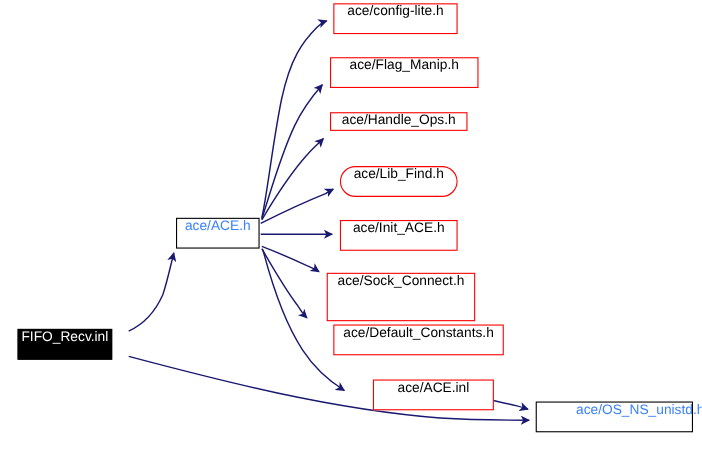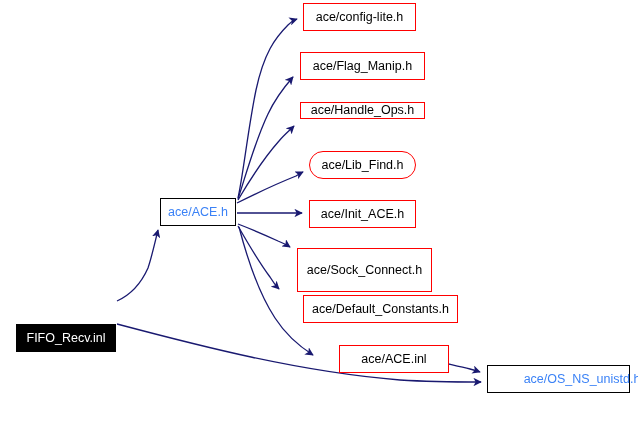--- a/index.html
+++ b/index.html
@@ -21,21 +21,20 @@
     position: absolute;
     left: 0;
     top: 0;
     width: 638px;
     height: 424px;
   }
   .node {
     position: absolute;
     box-sizing: border-box;
     display: flex;
-    align-items: center;
     justify-content: center;
     font-size: 12.5px;
     line-height: 1;
     white-space: nowrap;
     letter-spacing: 0px;
     z-index: 2;
   }
   .node-red {
     border: 1.4px solid #ff0000;
     background: #ffffff;
@@ -84,30 +83,30 @@
 
       <path d="M 238,226 C 246,240 258,261 270,277 C 273,282 276,286 279,289"></path>
 
       <path d="M 239,227 C 245,250 256,289 275,318 C 286,335 302,348 313,355"></path>
 
       <path d="M 407,355 C 428,359 452,365 470,369 C 474,370 477,371 480,372"></path>
     </g>
   </svg>
 
   <div id="node-layer">
-      <div class="node node-root" style="left: 16px; top: 299px; width: 100px; height: 28px; margin-top: 25px;">
+      <div class="node node-root" style="left: 16px; top: 299px; width: 86px; height: 28px;">
         <span>FIFO_Recv.inl</span>
       </div>
       <div class="node node-black" style="left: 160px; top: 198px; width: 76px; height: 28px;">
         <span>ace/ACE.h</span>
       </div>
       <div class="node node-red" style="left: 303px; top: 3px; width: 113px; height: 28px;">
         <span>ace/config-lite.h</span>
       </div>
-      <div class="node node-red" style="left: 300px; top: 52px; width: 125px; height: 28px;">
+      <div class="node node-red" style="left: 300px; top: 52px; width: 135px; height: 28px;">
         <span>ace/Flag_Manip.h</span>
       </div>
       <div class="node node-red" style="left: 300px; top: 102px; width: 125px; height: 17px;">
         <span>ace/Handle_Ops.h</span>
       </div>
       <div class="node node-red" style="left: 309px; top: 151px; width: 107px; height: 28px; border-radius: 14px;">
         <span>ace/Lib_Find.h</span>
       </div>
       <div class="node node-red" style="left: 309px; top: 200px; width: 107px; height: 28px;">
         <span>ace/Init_ACE.h</span>

